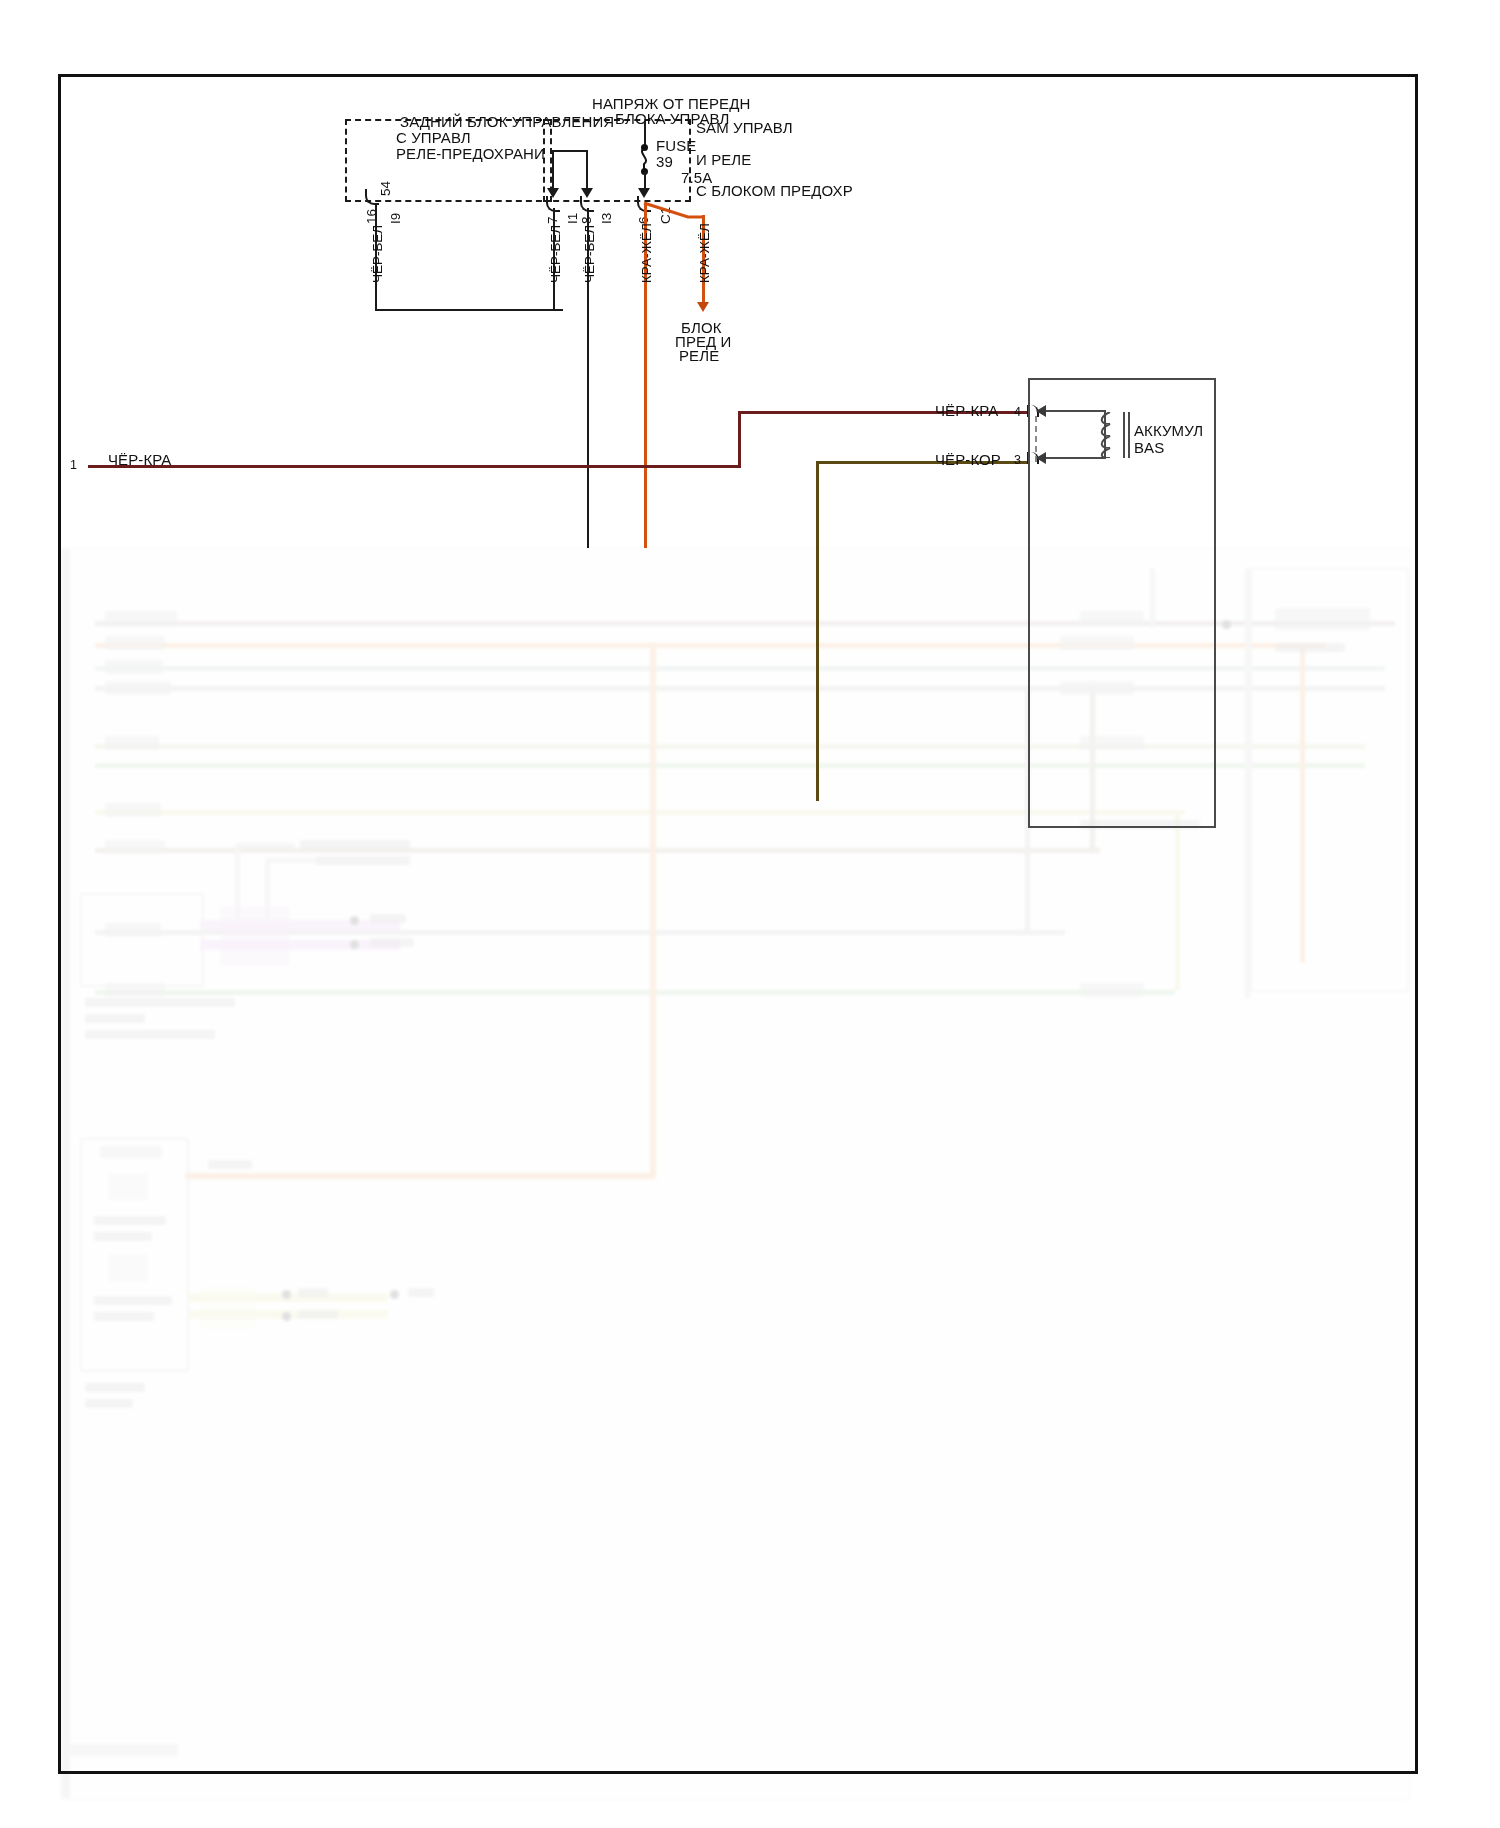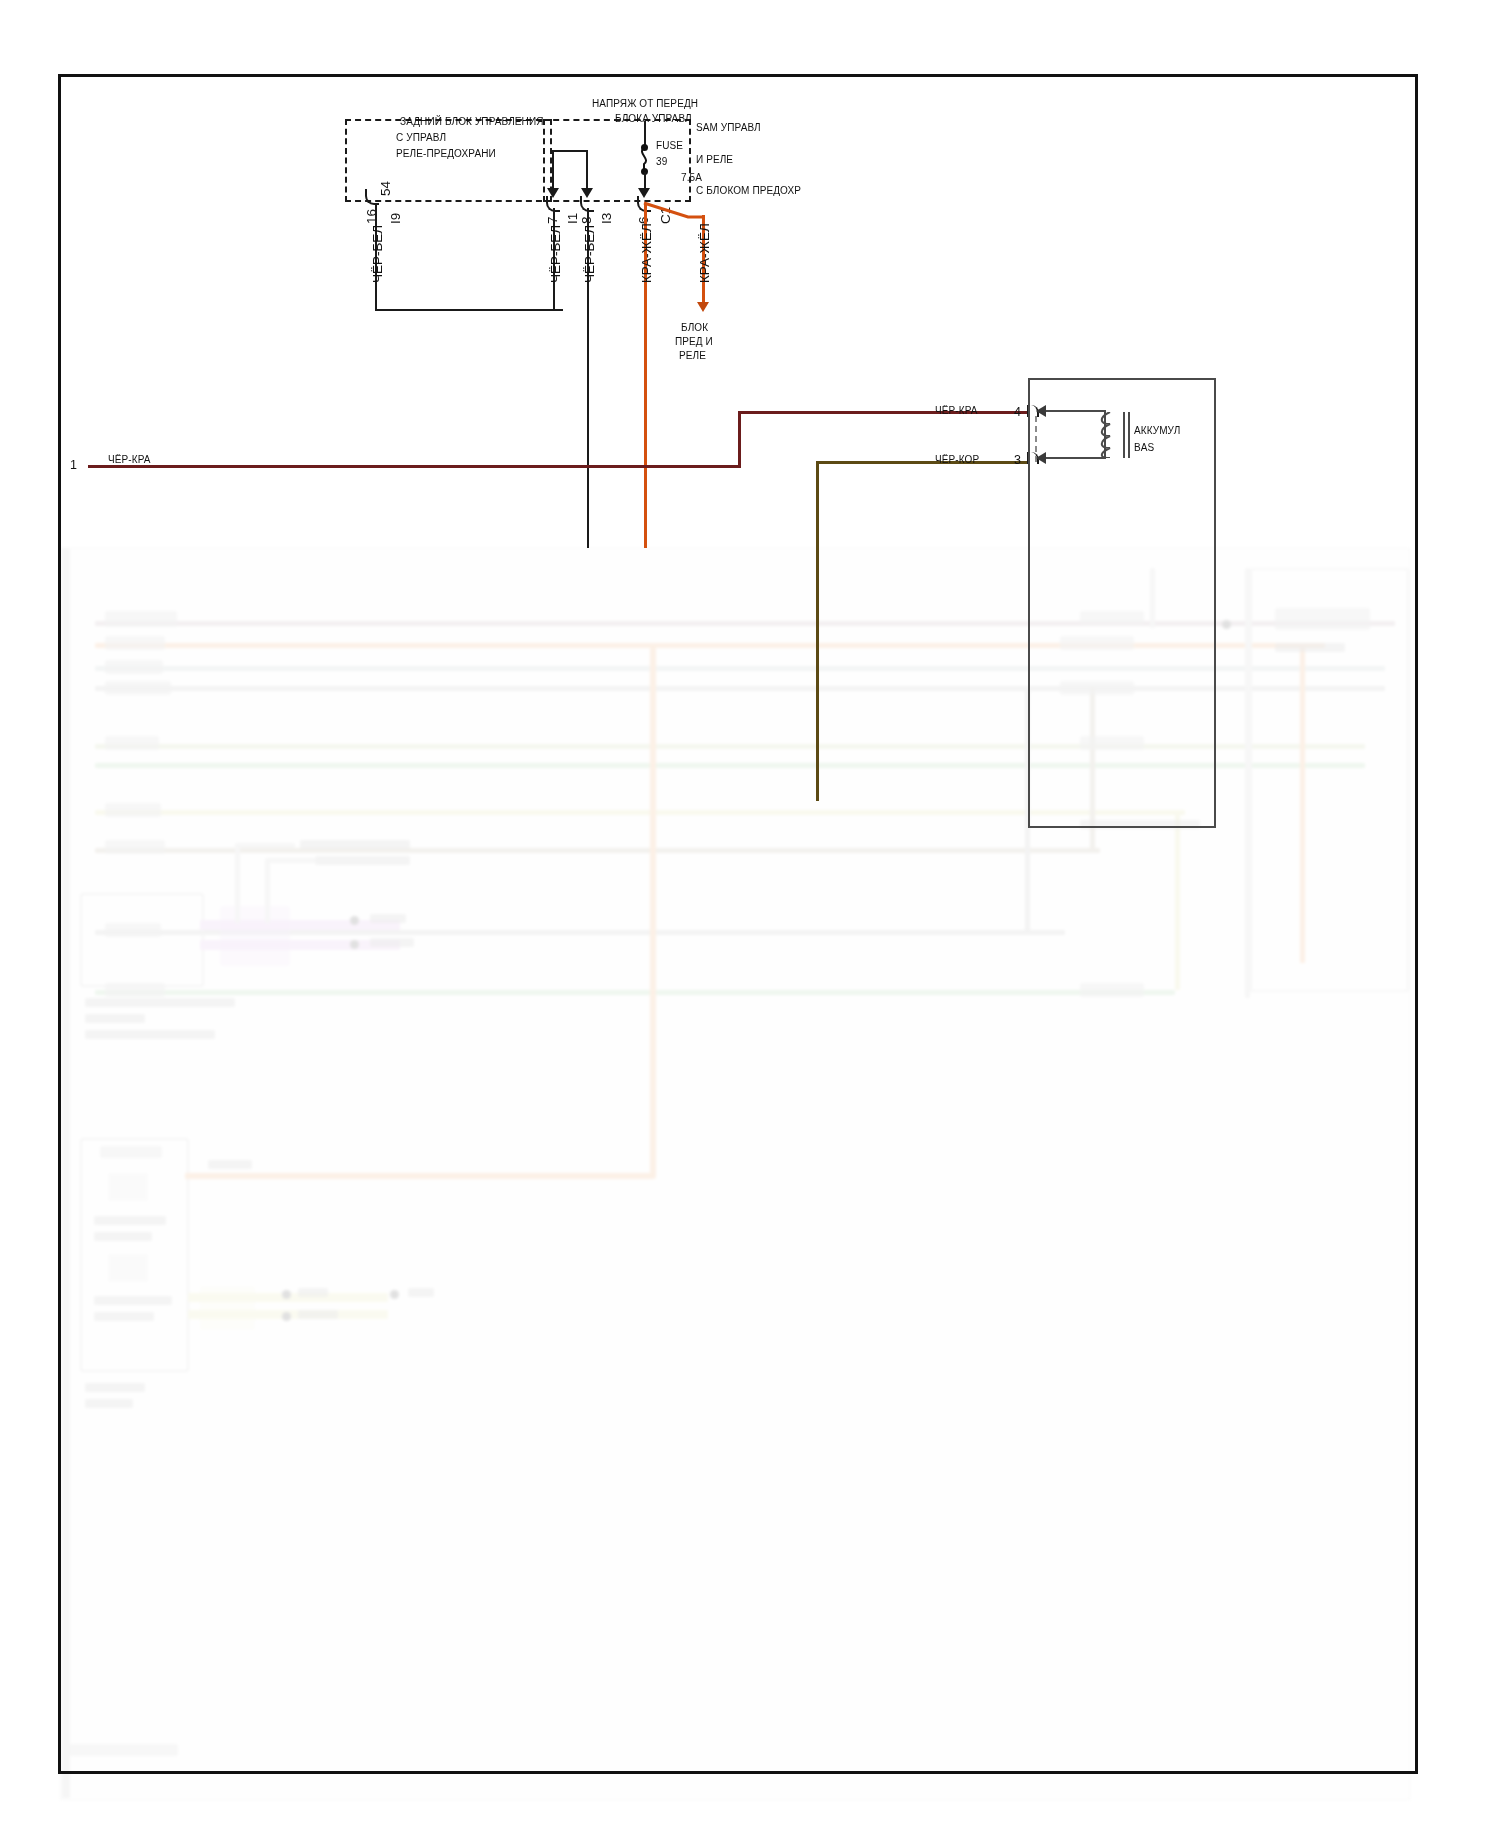--- a/index.html
+++ b/index.html
@@ -63,21 +63,21 @@
   .w-h{height:3px;}
   .w-v{width:3px;}
   .w-blkred{background:#6b1c1c;}
   .w-blkbrn{background:#5c4a14;}
   .w-orange{background:#d4500f;}
 
   
   .t{
     position:absolute;
     color:#111;
-    font-size:10px;
+    font-size:15px;
     line-height:16px;
     white-space:pre;
     letter-spacing:.1px;
   }
   .t-pin{font-size:12.5px;}
   .t-c{text-align:center;}
   .rot{
     position:absolute;
     transform-origin:left top;
     transform:rotate(-90deg);

